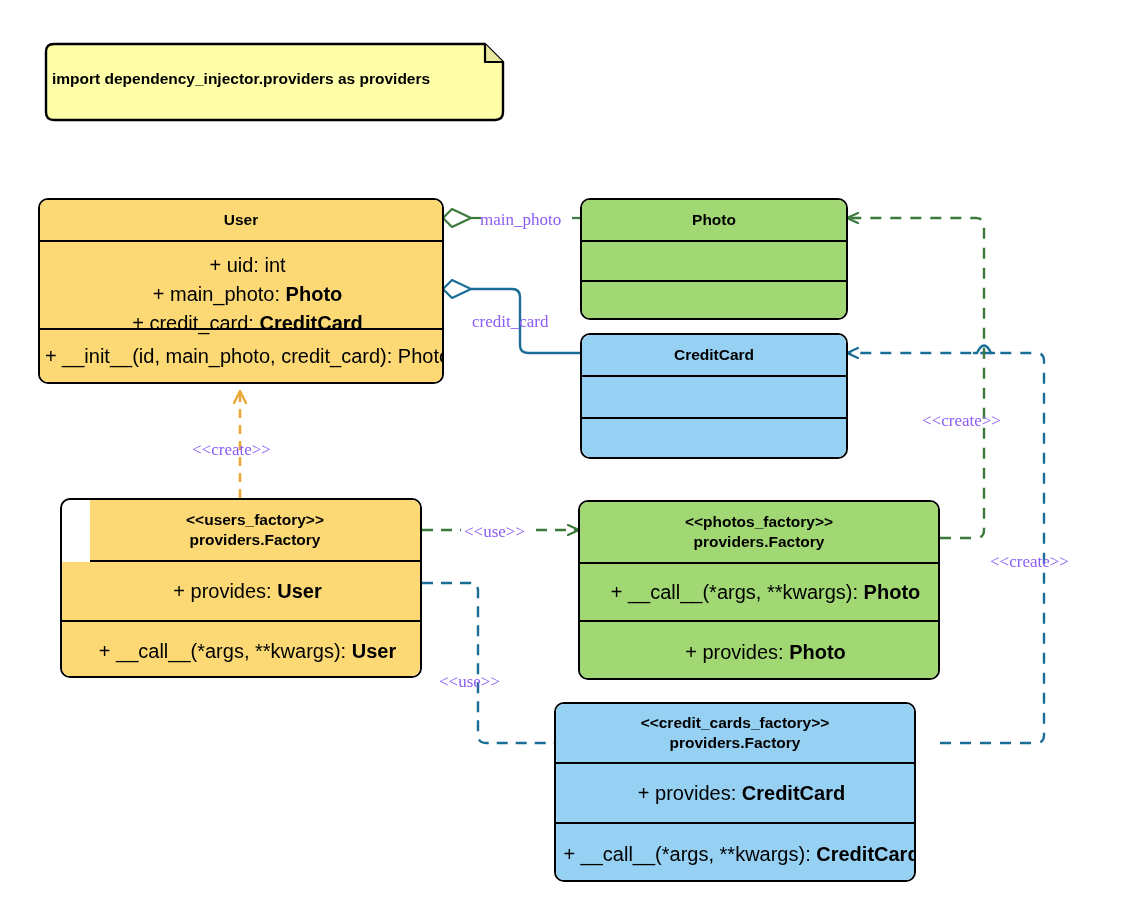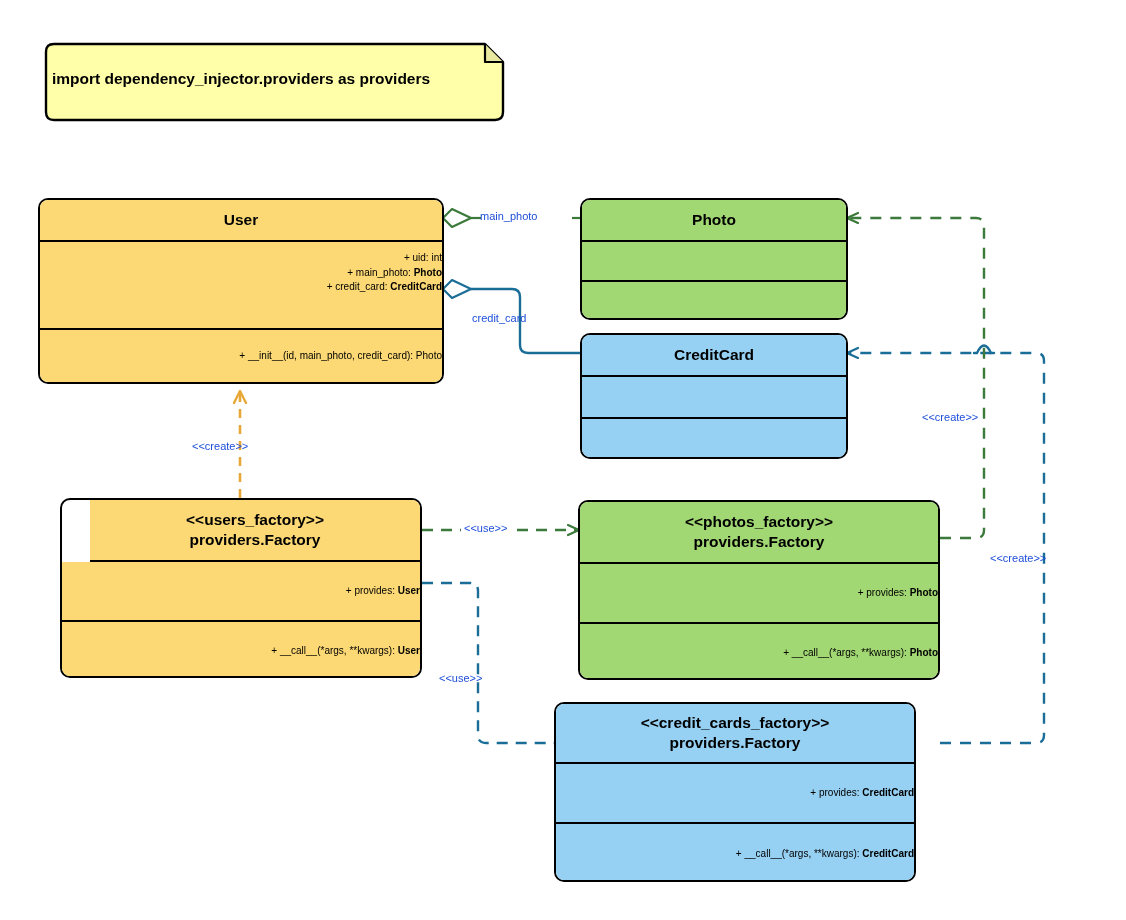--- a/index.html
+++ b/index.html
@@ -49,23 +49,23 @@
     justify-content: center;
     text-align: center;
     font-weight: bold;
     font-size: 15.5px;
     color: #000000;
     line-height: 1.28;
     flex-direction: column;
   }
   .uml-compartment {
     padding-left: 13px;
-    font-size: 10px;
+    font-size: 20px;
     color: #000000;
-    align-items: flex-end;
+    align-items: center;
     padding-top: 9px;
     line-height: 1.45;
     flex-direction: column;
   }
   .uml-compartment.centered { justify-content: center; padding-top: 0; }
   .uml-compartment .line { white-space: pre; }
   .uml-compartment .line b { font-weight: bold; }
 
   
   .fill-yellow { background: #fcd975; }
@@ -83,24 +83,25 @@
     top: 28px;
     font-size: 15.5px;
     font-weight: bold;
     color: #000000;
     white-space: nowrap;
   }
 
   
   .edge-label {
     position: absolute;
-    font-size: 11px;
-    color: #1d4ed8;
+    font-size: 17px;
+    color: #8b5cf6;
     white-space: nowrap;
     background: transparent;
+    font-family: Liberation Serif, serif;
   }
 </style>
 </head>
 <body>
 
 <div id="canvas">
 
   <svg class="edge-layer" viewBox="0 0 1126 920" width="1126" height="920" xmlns="http://www.w3.org/2000/svg">
     <defs>
       <marker id="arrowGreen" markerWidth="14" markerHeight="14" refX="11" refY="6" orient="auto" markerUnits="userSpaceOnUse">
@@ -199,25 +200,25 @@
     <div class="uml-row uml-compartment centered fill-yellow" style="height:58px;">
       <span class="line"><span>+ __call__(*args, **kwargs): </span><b>User</b></span>
     </div>
   </div>
 
   <div class="uml-box" style="left:578px; top:500px; width:362px; height:180px;">
     <div class="uml-row uml-title fill-green" style="height:62px;">
       <span>&lt;&lt;photos_factory&gt;&gt;</span>
       <span>providers.Factory</span>
     </div>
+    <div class="uml-row uml-compartment centered fill-green" style="height:58px;">
+      <span class="line"><span>+ __call__(*args, **kwargs): </span><b>Photo</b></span>
+    </div>
     <div class="uml-row uml-compartment centered fill-green" style="height:60px;">
       <span class="line"><span>+ provides: </span><b>Photo</b></span>
-    </div>
-    <div class="uml-row uml-compartment centered fill-green" style="height:58px;">
-      <span class="line"><span>+ __call__(*args, **kwargs): </span><b>Photo</b></span>
     </div>
   </div>
 
   <div class="uml-box" style="left:554px; top:702px; width:362px; height:180px;">
     <div class="uml-row uml-title fill-blue" style="height:60px;">
       <span>&lt;&lt;credit_cards_factory&gt;&gt;</span>
       <span>providers.Factory</span>
     </div>
     <div class="uml-row uml-compartment centered fill-blue" style="height:60px;">
       <span class="line"><span>+ provides: </span><b>CreditCard</b></span>

